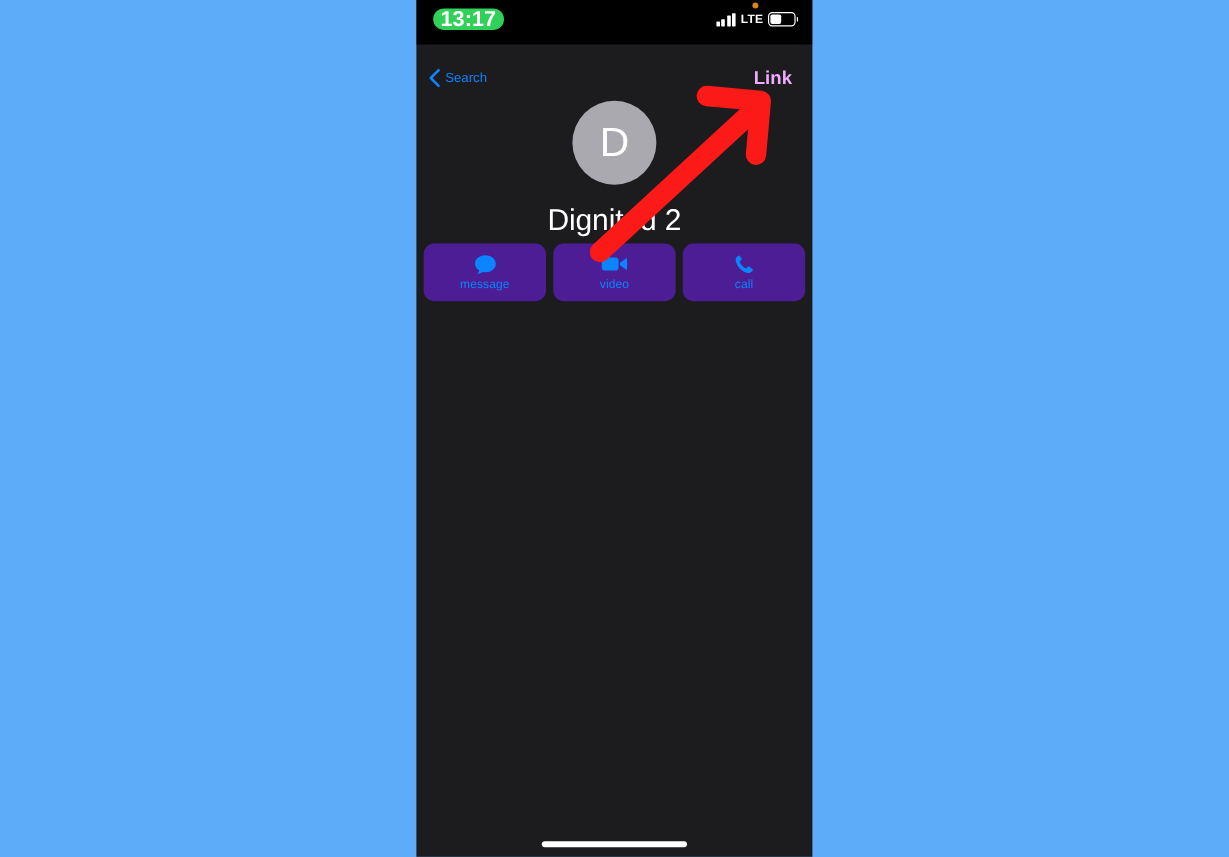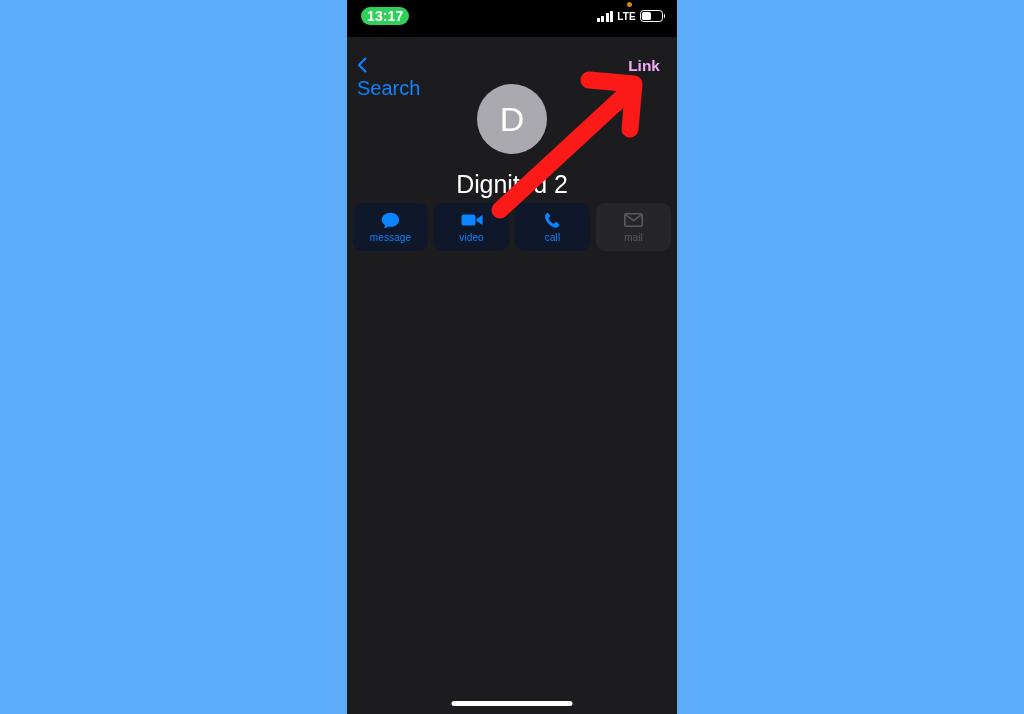--- a/index.html
+++ b/index.html
@@ -37,21 +37,21 @@
   }
   #time-pill {
     position: absolute;
     left: 14px;
     top: 7px;
     min-width: 46px;
     height: 18px;
     border-radius: 9px;
     background: #30d158;
     color: #ffffff;
-    font-size: 14px;
+    font-size: 18px;
     font-weight: bold;
     letter-spacing: 0.1px;
     display: flex;
     align-items: center;
     justify-content: center;
     padding: 0 6px;
     box-sizing: border-box;
   }
   #status-right {
     position: absolute;
@@ -127,26 +127,25 @@
     left: 0;
     top: 37px;
     width: 100%;
     height: 44px;
   }
   #back-button {
     position: absolute;
     left: 10px;
     top: 20px;
     display: flex;
-    align-items: flex-start;
+    align-items: center;
     gap: 4px;
     color: #0a84ff;
-    font-size: 20px;
+    font-size: 11px;
     cursor: pointer;
-    flex-direction: column;
   }
   #back-chevron svg { display: block; }
   #link-button {
     position: absolute;
     right: 17px;
     top: 20px;
     color: #f0abfc;
     font-size: 15.5px;
     font-weight: 600;
     cursor: pointer;
@@ -186,21 +185,21 @@
     position: absolute;
     left: 353px;
     top: 203px;
     width: 318px;
     display: flex;
     gap: 6px;
   }
   .action-btn {
     flex: 1;
     height: 48px;
-    background: #0f172a;
+    background: #4c1d95;
     border-radius: 9px;
     display: flex;
     flex-direction: column;
     align-items: center;
     justify-content: center;
     gap: 3px;
     cursor: pointer;
   }
   .action-btn .icon { height: 18px; display: flex; align-items: center; }
   .action-btn .label {
@@ -299,29 +298,20 @@
 
   <div class="action-btn">
     <span class="icon">
       <svg width="17" height="17" viewBox="0 0 17 17">
         <path d="M3.4 1.1C2.3 1.6 1.2 2.9 1.05 4.2c-0.2 1.9 1.1 5.1 3.5 7.6 2.4 2.5 5.5 4 7.4 3.9 1.3-0.1 2.7-1.1 3.3-2.2 0.3-0.6 0.2-1-0.3-1.4l-2.5-1.8c-0.5-0.35-0.95-0.3-1.35 0.15l-0.85 0.95c-0.3 0.35-0.6 0.4-1 0.2-0.9-0.45-1.9-1.25-2.8-2.2C5.6 8.4 4.9 7.4 4.5 6.5c-0.2-0.4-0.1-0.7 0.25-1l1-0.8c0.45-0.4 0.5-0.85 0.2-1.4L4.35 1.4C4.0 0.9 3.85 0.9 3.4 1.1z" fill="#0a84ff"></path>
       </svg>
     </span>
     <span class="label">call</span>
   </div>
 
-  <div class="action-btn disabled">
-    <span class="icon">
-      <svg width="19" height="14" viewBox="0 0 19 14">
-        <rect x="0.8" y="0.8" width="17.4" height="12.4" rx="1.8" fill="none" stroke="#5a5a5e" stroke-width="1.6"></rect>
-        <path d="M1.4 1.6 L9.5 7.6 L17.6 1.6" fill="none" stroke="#5a5a5e" stroke-width="1.6" stroke-linejoin="round"></path>
-      </svg>
-    </span>
-    <span class="label">mail</span>
-  </div>
 </div>
 
 <svg id="annotation-arrow">
   <g stroke="#fb1a18" fill="none" stroke-linecap="round" stroke-linejoin="round" stroke-width="17">
     <line x1="500" y1="210" x2="629" y2="91"></line>
     <path d="M589 80 L634 84 L630 129"></path>
   </g>
 </svg>
 
 </body></html>

